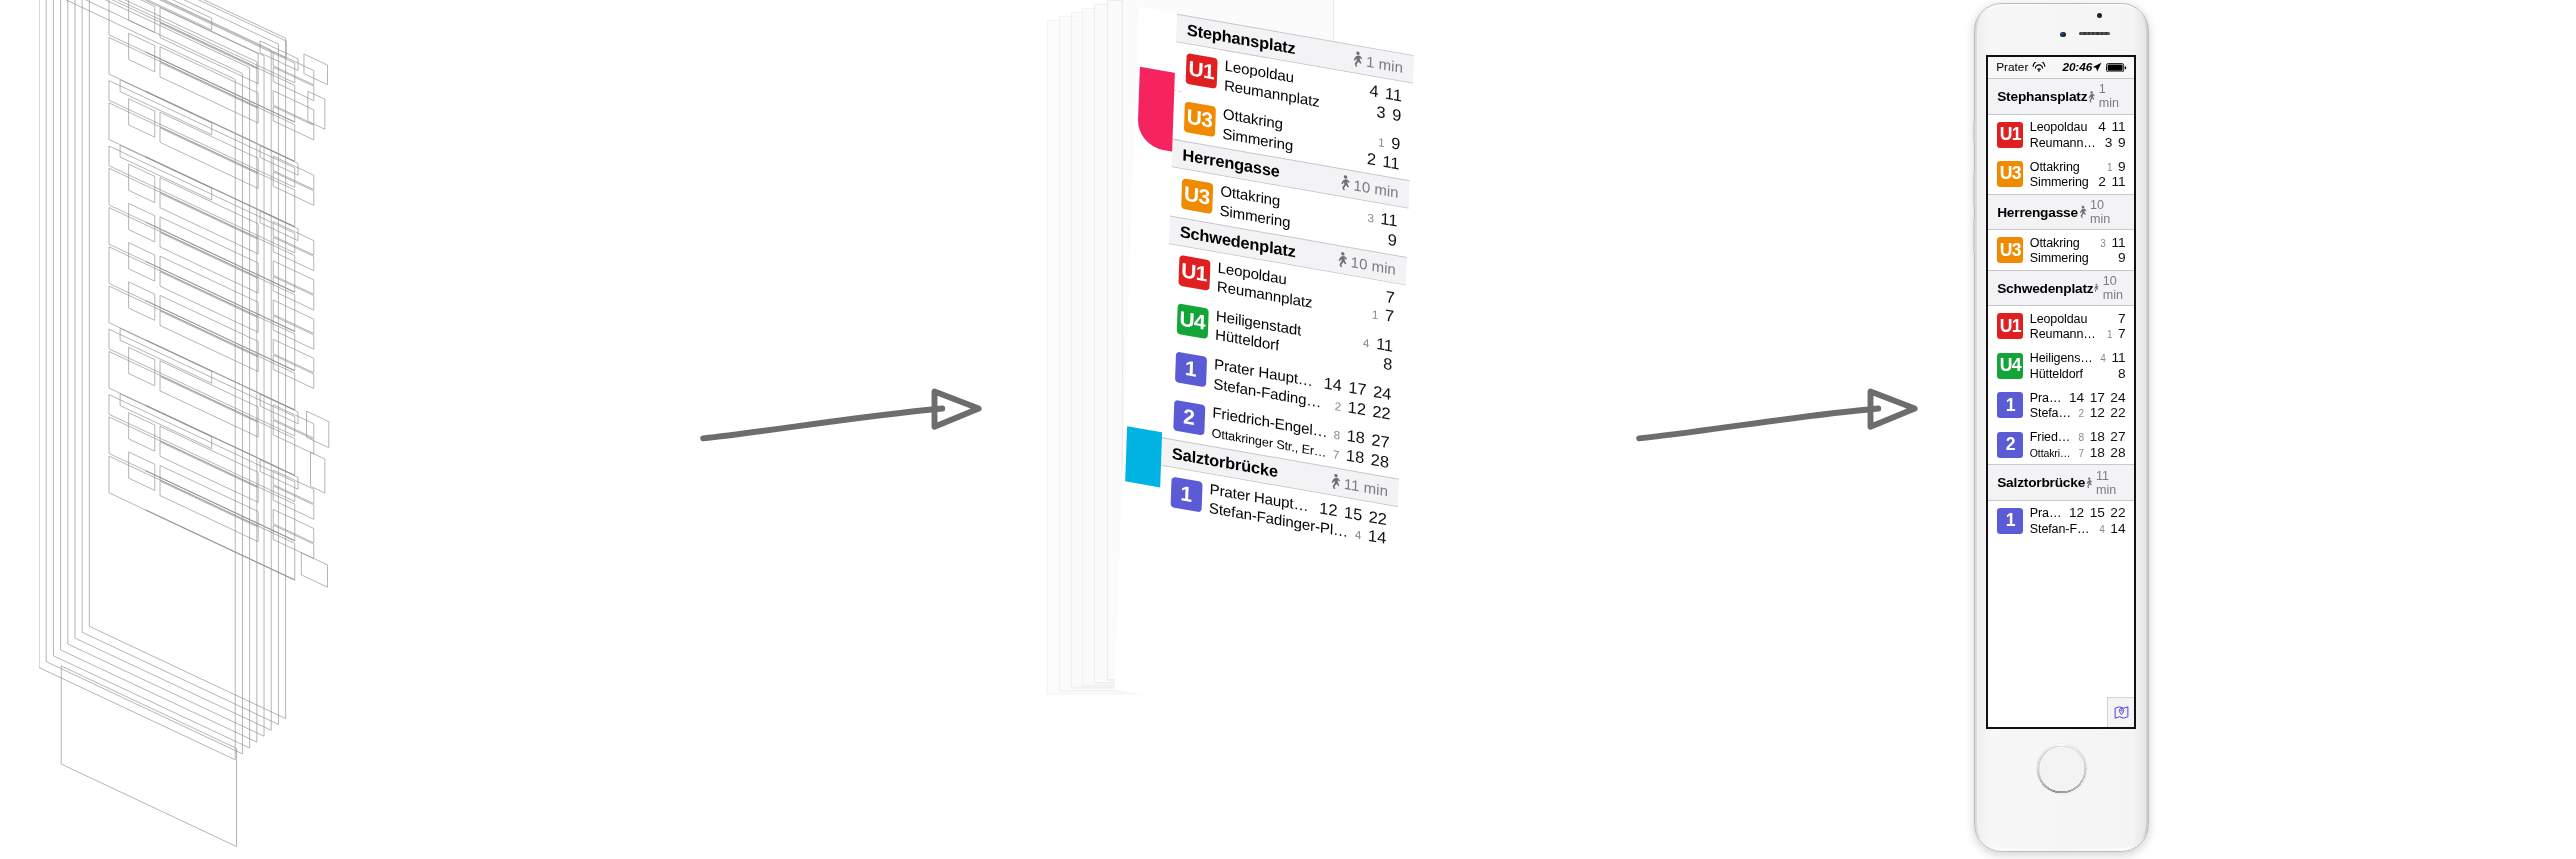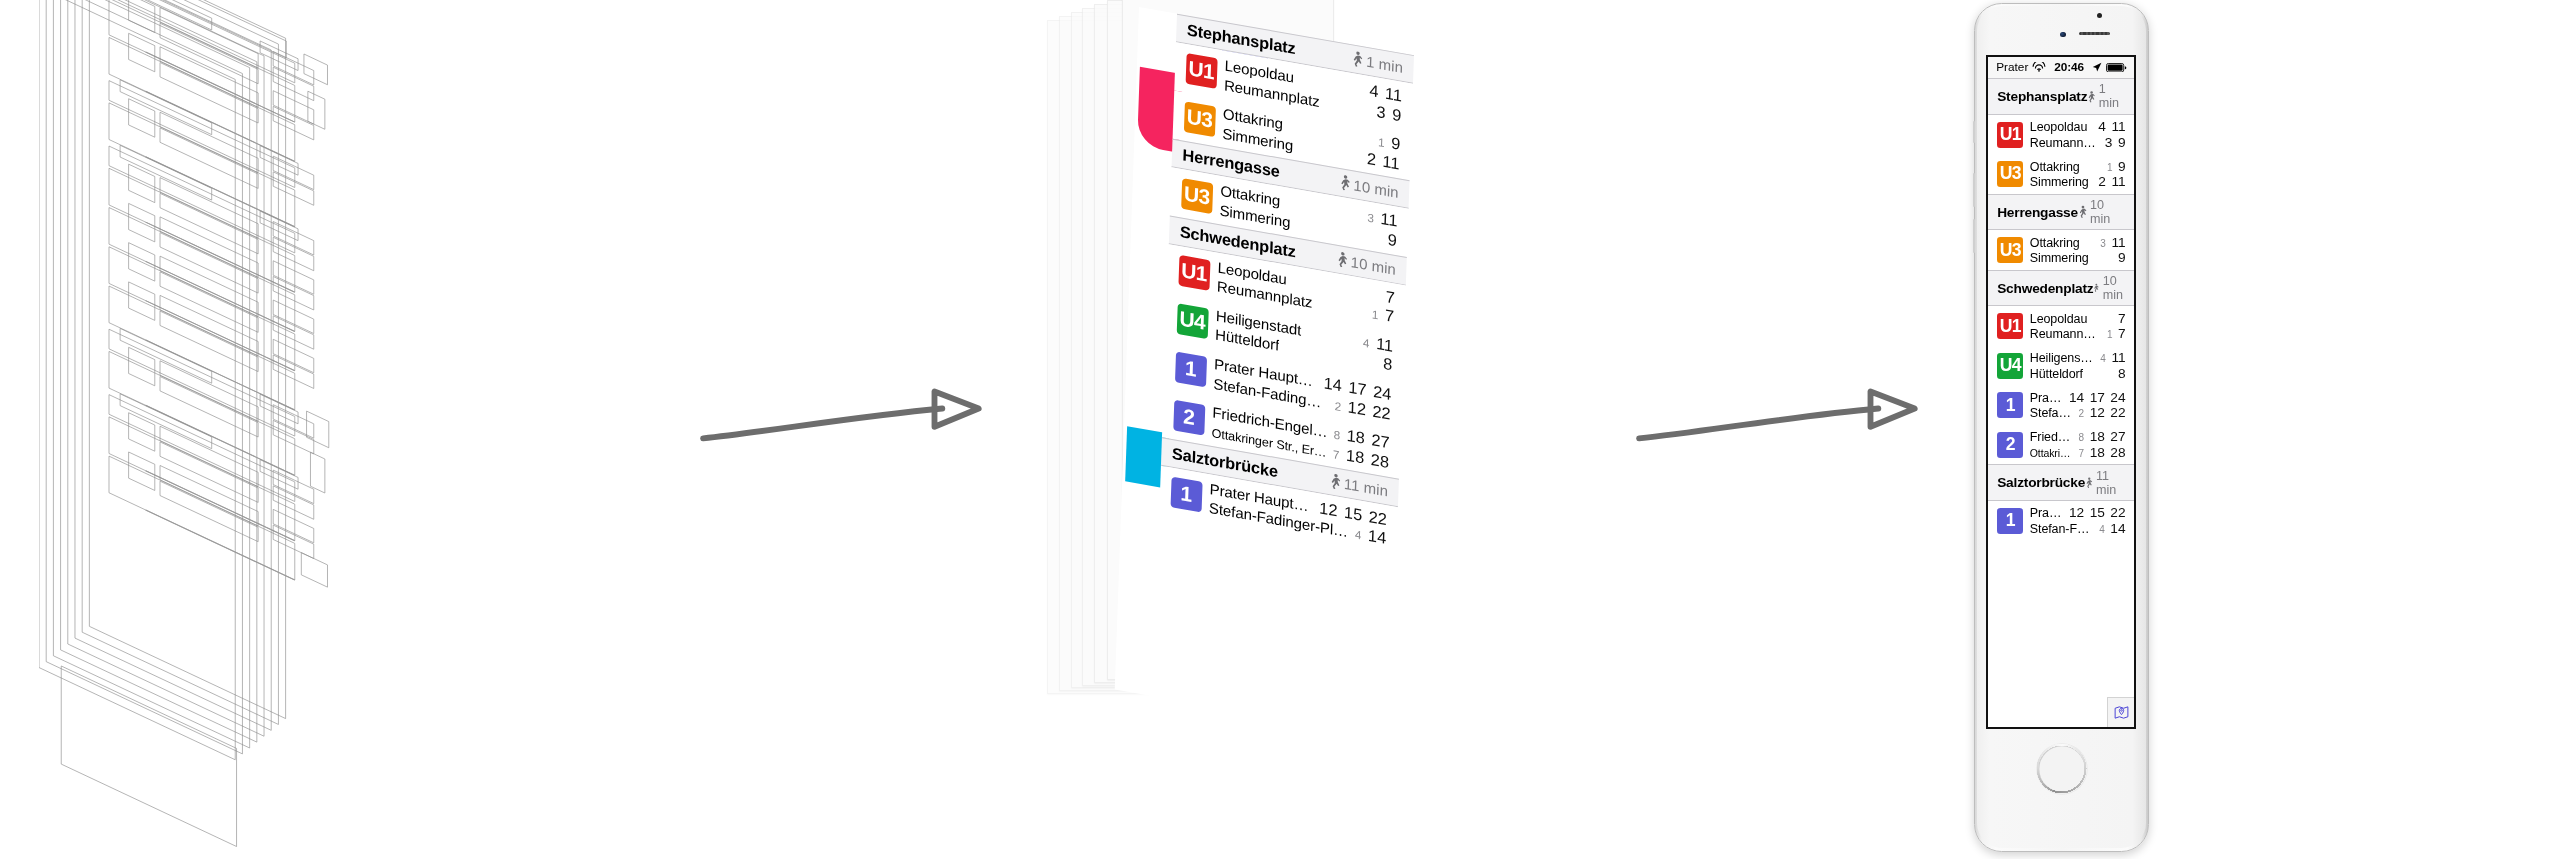--- a/index.html
+++ b/index.html
@@ -11,21 +11,21 @@
   }
   #stage { position: relative; width: 2576px; height: 860px; }
 
   
   .board { background:#ffffff; width:100%; height:100%; display:flex; flex-direction:column; }
   .statusbar {
     height: 22px; background:#f7f7f7; display:flex; align-items:center;
     padding: 0 7.8px; font-size: 12.4px; color:#000; flex:0 0 auto;
   }
   .sb-left { display:flex; align-items:center; gap:3.9px; }
-  .sb-center { flex:1; text-align:center; font-weight:bold; letter-spacing:-0.1px; }
+  .sb-center { flex:1; text-align:right; font-weight:bold; letter-spacing:-0.1px;font-style:italic; }
   .sb-right { display:flex; align-items:center; gap:3.9px; }
 
   .station-header {
     background:#f3f3f5; border-top:0.7px solid #c8c7cc; border-bottom:0.7px solid #c8c7cc;
     display:flex; align-items:center; justify-content:space-between;
     padding: 2.6px 7.8px; flex:0 0 auto;
   }
   .station-name { font-size:13.7px; font-weight:bold; color:#000; letter-spacing:-0.2px; }
   .station-walk { display:flex; align-items:center; gap:3.3px; font-size:12.4px; color:#7c7c80; }
 

